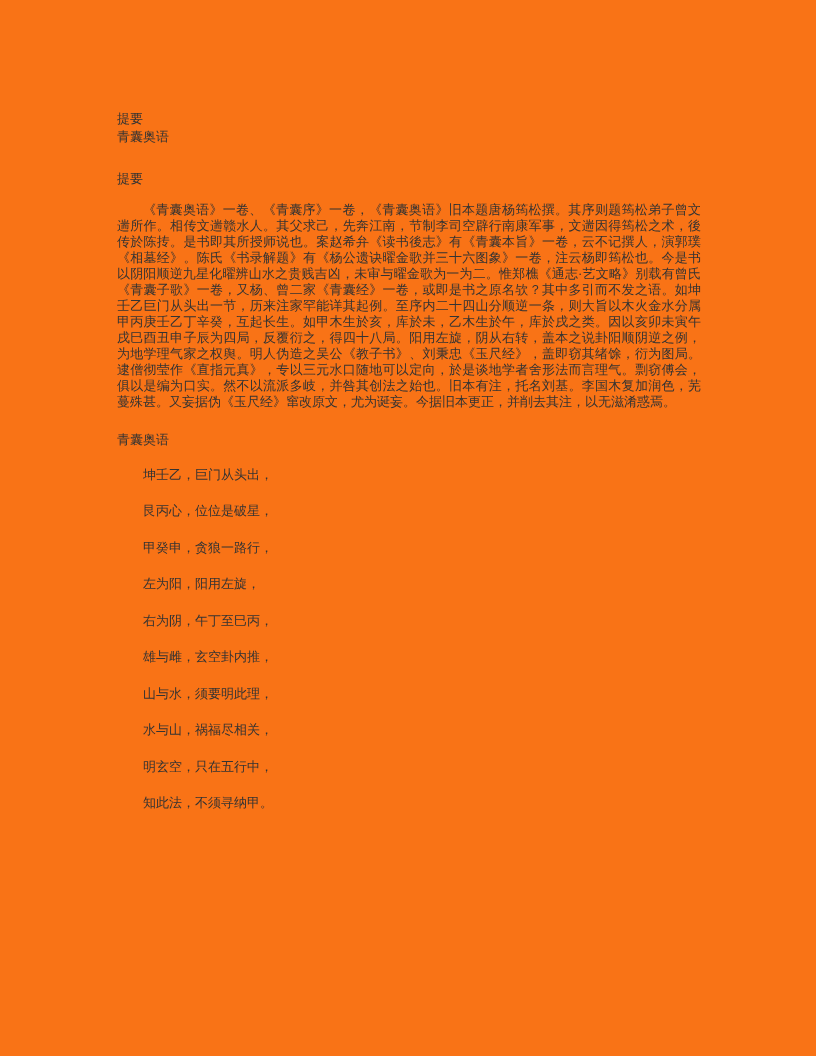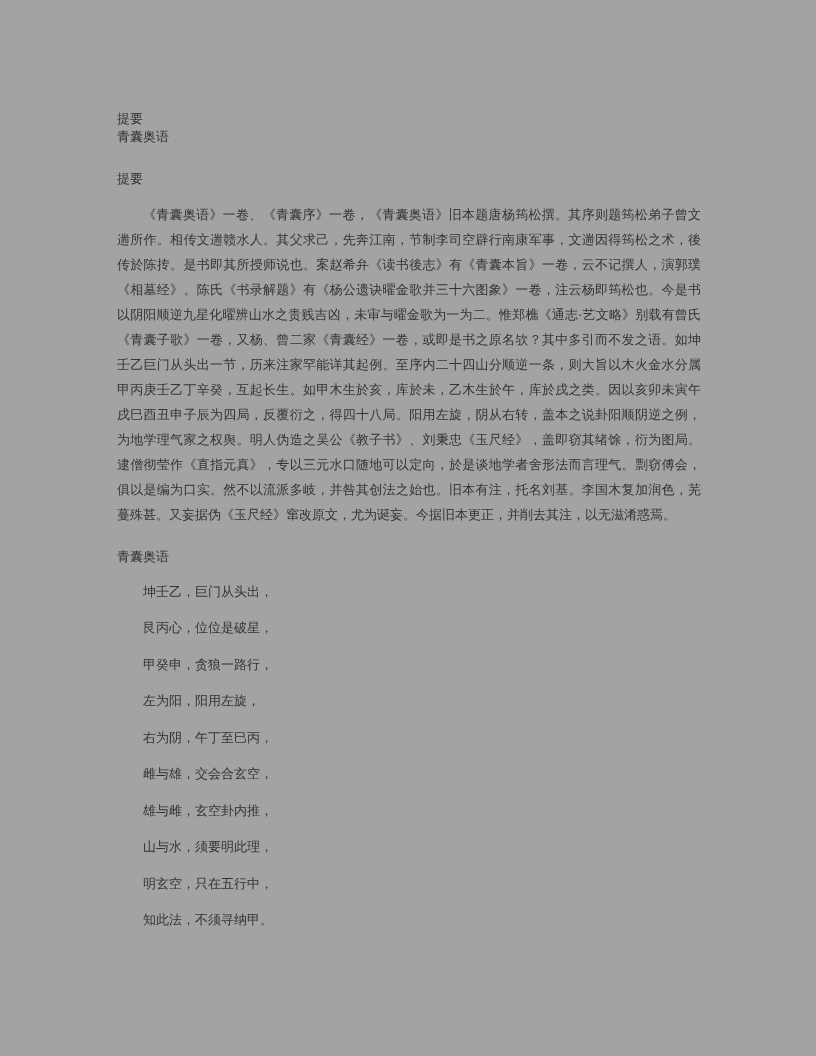--- a/index.html
+++ b/index.html
@@ -5,21 +5,21 @@
   html, body {
     margin: 0;
     padding: 0;
     background: #ffffff;
   }
   .page {
     position: relative;
     width: 816px;
     height: 1056px;
     margin: 0 auto;
-    background: #a3a3a3;
+    background: #f97316;
     box-sizing: border-box;
     padding: 110px 115px 0 117px;
     color: #333333;
     font-family: "Liberation Serif", "DejaVu Serif", serif;
     font-size: 13px;
     overflow: hidden;
   }
   .header-block {
     margin: 0;
   }
@@ -33,21 +33,21 @@
   }
   .sec-title.first {
     margin-top: 23px;
   }
   .sec-title.second {
     margin-top: 21px;
   }
   .abstract {
     margin: 14px 0 0 0;
     width: 584px;
-    line-height: 25px;
+    line-height: 16px;
     text-align: justify;
     text-indent: 2em;
   }
   .verses {
     margin-top: 7px;
   }
   .verse-line {
     margin: 0;
     line-height: 36.5px;
     text-indent: 2em;
@@ -69,20 +69,20 @@
   <p class="abstract">《青囊奥语》一卷、《青囊序》一卷，《青囊奥语》旧本题唐杨筠松撰。其序则题筠松弟子曾文遄所作。相传文遄赣水人。其父求己，先奔江南，节制李司空辟行南康军事，文遄因得筠松之术，後传於陈抟。是书即其所授师说也。案赵希弁《读书後志》有《青囊本旨》一卷，云不记撰人，演郭璞《相墓经》。陈氏《书录解题》有《杨公遗诀曜金歌并三十六图象》一卷，注云杨即筠松也。今是书以阴阳顺逆九星化曜辨山水之贵贱吉凶，未审与曜金歌为一为二。惟郑樵《通志·艺文略》别载有曾氏《青囊子歌》一卷，又杨、曾二家《青囊经》一卷，或即是书之原名欤？其中多引而不发之语。如坤壬乙巨门从头出一节，历来注家罕能详其起例。至序内二十四山分顺逆一条，则大旨以木火金水分属甲丙庚壬乙丁辛癸，互起长生。如甲木生於亥，库於未，乙木生於午，库於戌之类。因以亥卯未寅午戌巳酉丑申子辰为四局，反覆衍之，得四十八局。阳用左旋，阴从右转，盖本之说卦阳顺阴逆之例，为地学理气家之权舆。明人伪造之吴公《教子书》、刘秉忠《玉尺经》，盖即窃其绪馀，衍为图局。逮僧彻莹作《直指元真》，专以三元水口随地可以定向，於是谈地学者舍形法而言理气。剽窃傅会，俱以是编为口实。然不以流派多岐，并咎其创法之始也。旧本有注，托名刘基。李国木复加润色，芜蔓殊甚。又妄据伪《玉尺经》窜改原文，尤为诞妄。今据旧本更正，并削去其注，以无滋淆惑焉。</p>
 
   <div class="sec-title second">青囊奥语</div>
 
   <div class="verses">
     <p class="verse-line">坤壬乙，巨门从头出，</p>
     <p class="verse-line">艮丙心，位位是破星，</p>
     <p class="verse-line">甲癸申，贪狼一路行，</p>
     <p class="verse-line">左为阳，阳用左旋，</p>
     <p class="verse-line">右为阴，午丁至巳丙，</p>
-    <p class="verse-line">雌与雄，交会合玄空，</p>
     <p class="verse-line">雄与雌，玄空卦内推，</p>
     <p class="verse-line">山与水，须要明此理，</p>
+    <p class="verse-line">水与山，祸福尽相关，</p>
     <p class="verse-line">明玄空，只在五行中，</p>
     <p class="verse-line">知此法，不须寻纳甲。</p>
   </div>
 
 </div>
 
 </body></html>

